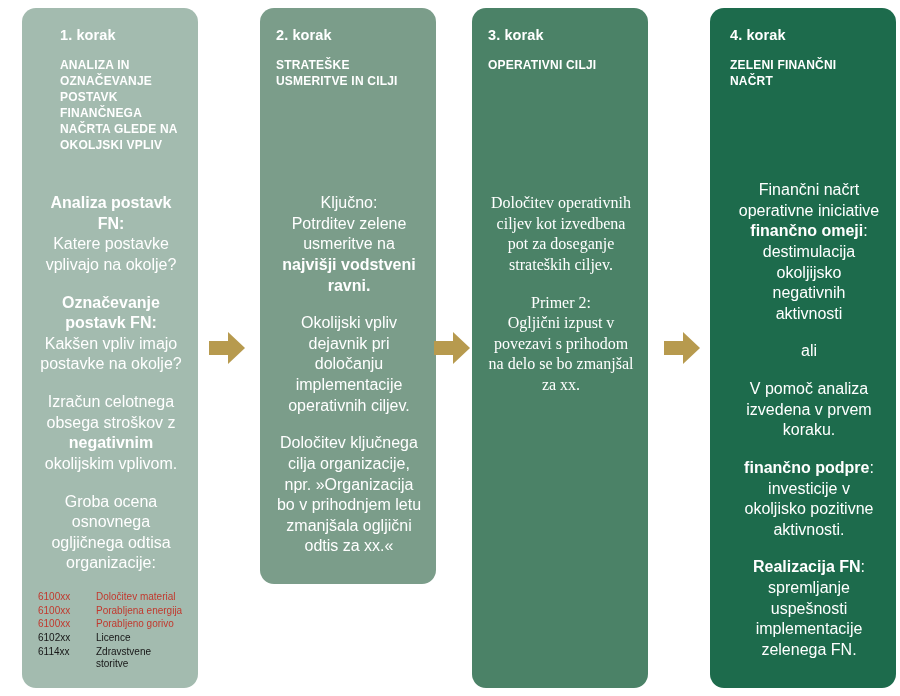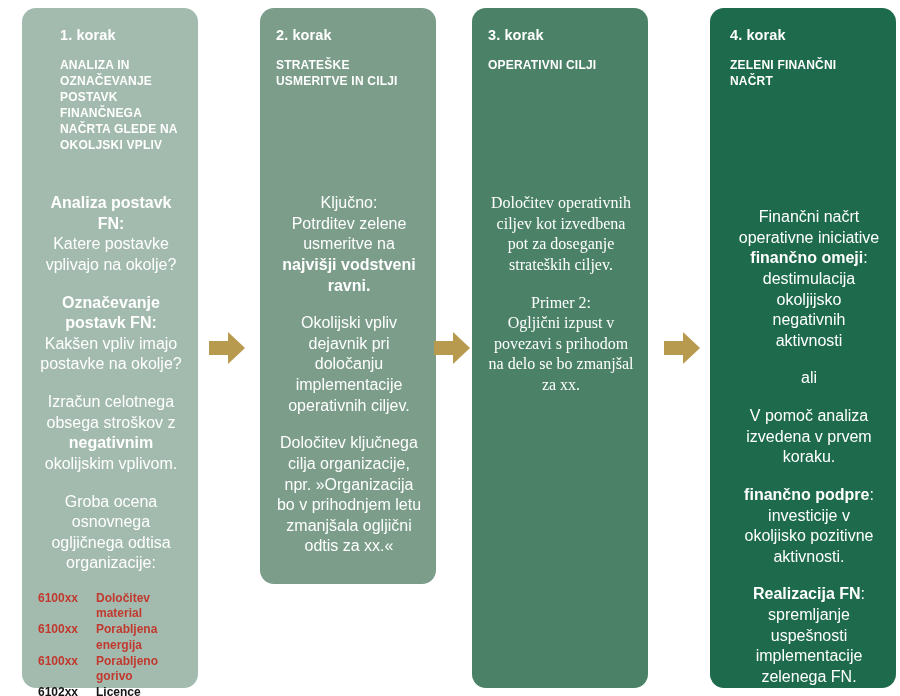--- a/index.html
+++ b/index.html
@@ -71,26 +71,25 @@
   .para:last-child { margin-bottom: 0; }
   .para b { font-weight: bold; }
 
   
   .accounts {
     border-collapse: collapse;
     margin-top: 2px;
     width: 100%;
   }
   .accounts td {
-    font-size: 12px;
+    font-size: 10px;
     line-height: 1.27;
     vertical-align: top;
     padding: 0 0 1px 0;
     font-family: "Liberation Sans", sans-serif;
-    font-weight: bold;
   }
   .accounts td.code { width: 58px; padding-right: 8px; white-space: nowrap; }
   .acc-red td { color: #c0392b; }
   .acc-red td { color: #c1392e; }
   .acc-black td { color: #161616; }
 
   
   .arrow {
     position: absolute;
     width: 40px;
@@ -189,21 +188,21 @@
   <div class="arrow arrow-3">
     <svg viewBox="0 0 40 36" aria-hidden="true">
         <polygon points="2,11 21,11 21,2 38,18 21,34 21,25 2,25" fill="#b79a4e"></polygon>
       </svg>
   </div>
 
   <div class="step-card card-4">
     <p class="step-label">4. korak</p>
     <p class="step-title">ZELENI FINANČNI NAČRT</p>
 
-    <div class="body-block" style="top:199px;margin-left:8px;">
+    <div class="body-block" style="top:172px;margin-left:8px;">
       <p class="para"><span>Finančni načrt operativne iniciative </span><b>finančno omeji</b><span>: destimulacija okoljijsko negativnih aktivnosti</span></p>
 
       <p class="para"><span>ali</span></p>
 
       <p class="para"><span>V pomoč analiza izvedena v prvem koraku.</span></p>
 
       <p class="para"><span></span><b>finančno podpre</b><span>: investicije v okoljisko pozitivne aktivnosti.</span></p>
 
       <p class="para"><span></span><b>Realizacija FN</b><span>: spremljanje uspešnosti implementacije zelenega FN.</span></p>
     </div>

